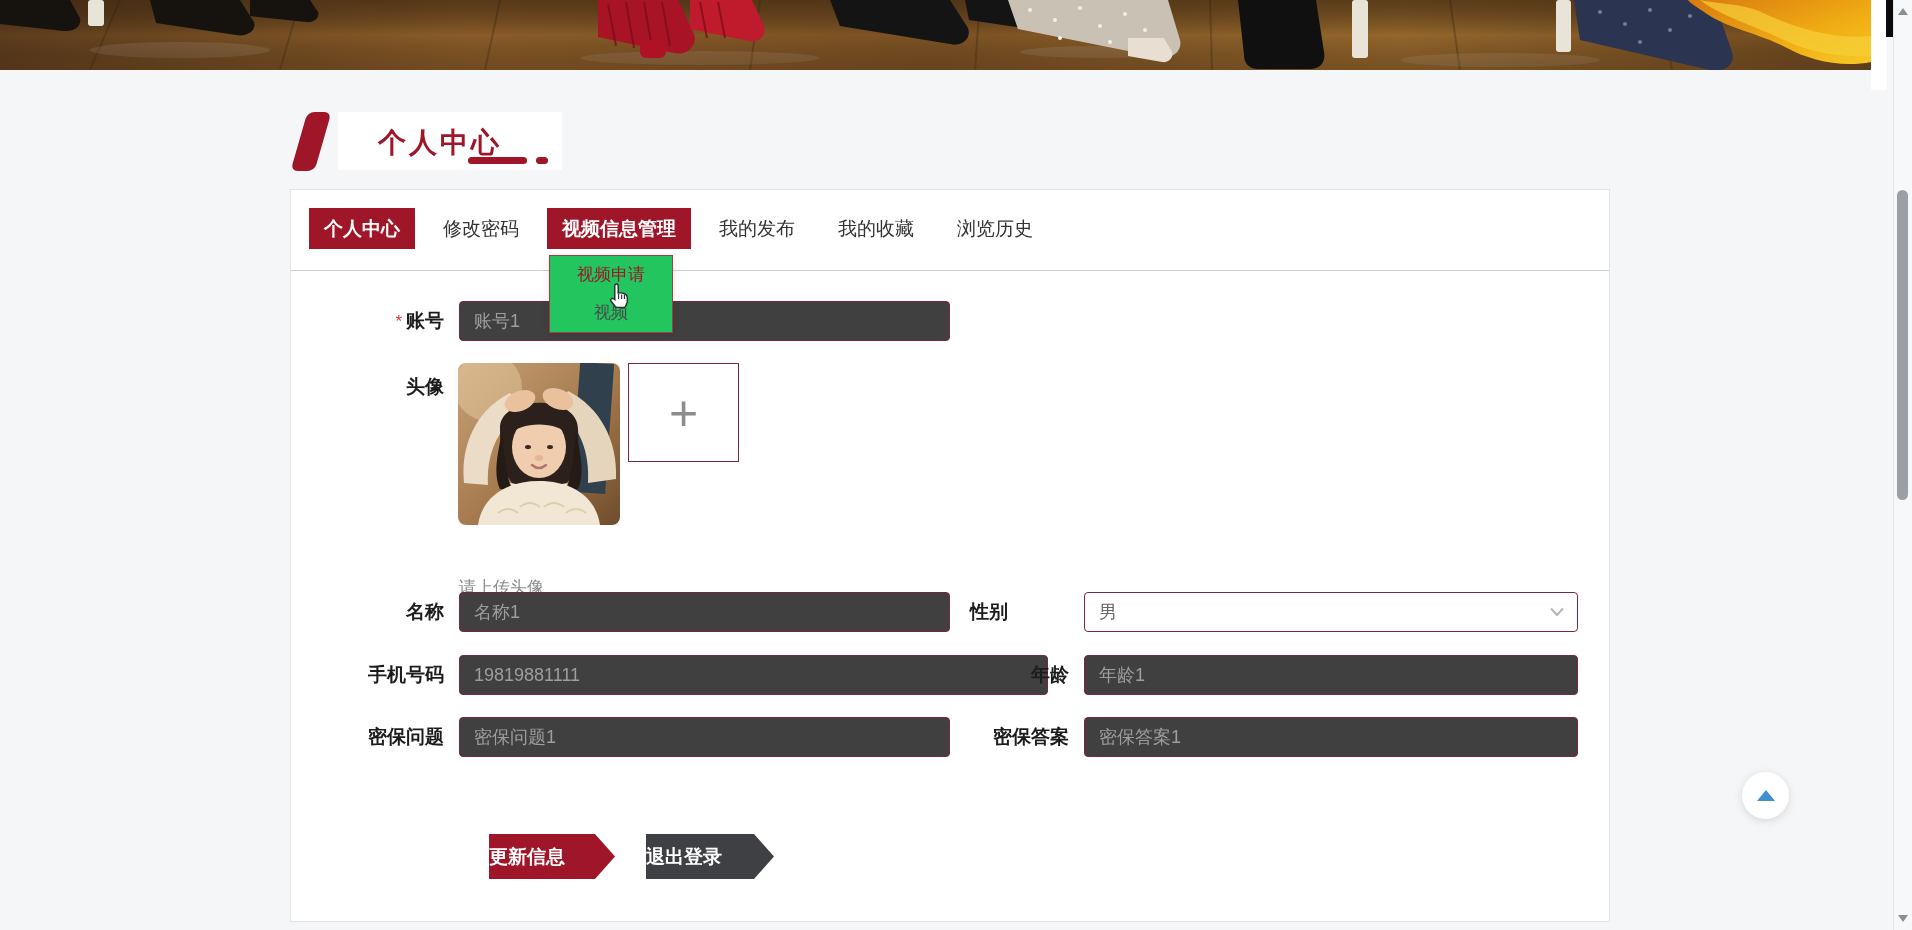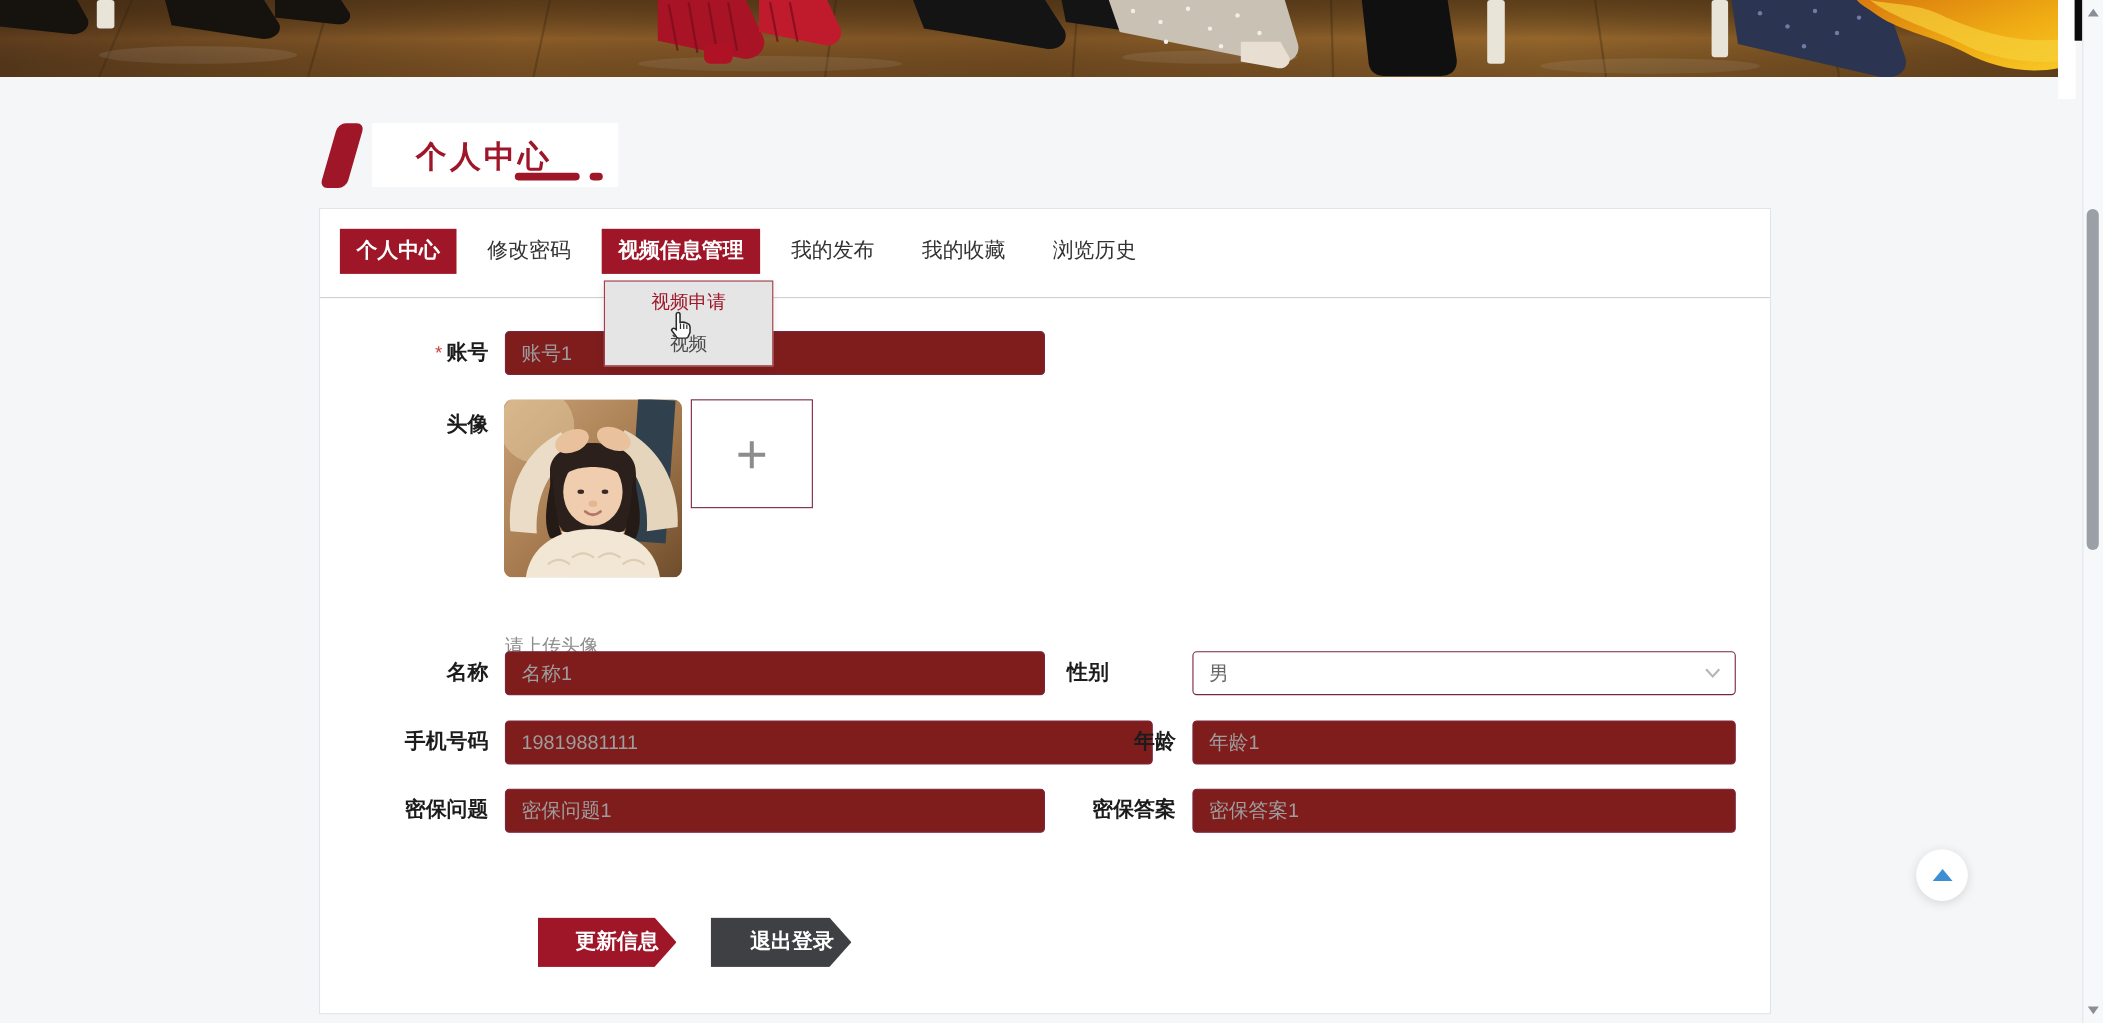--- a/index.html
+++ b/index.html
@@ -28,39 +28,39 @@
 
   
   .card { position:absolute; left:290px; top:189px; width:1320px; height:733px; background:#ffffff; border:1px solid #e3e4e8; }
 
   
   .tabbar { position:absolute; left:0; top:0; width:100%; height:81px; border-bottom:1px solid #cfd0d4; display:flex; align-items:flex-start; padding:18px 0 0 18px; }
   .tab { height:41px; line-height:41px; padding:0 15px; font-size:19px; color:#333333; margin-right:13px; white-space:nowrap; cursor:pointer; }
   .tab.active { background:#9e1628; color:#ffffff; font-weight:bold; }
 
   
-  .dropdown { position:absolute; left:258px; top:65px; width:154px; background:#e5e5e5; border:1px solid #a43b47; box-shadow:0 2px 8px rgba(0,0,0,0.10); z-index:6; text-align:center; }
+  .dropdown { position:absolute; left:258px; top:65px; width:124px; background:#22c55e; border:1px solid #a43b47; box-shadow:0 2px 8px rgba(0,0,0,0.10); z-index:6; text-align:center; }
   .dd-item { height:38px; line-height:38px; font-size:17px; color:#4a4a4a; cursor:pointer; }
   .dd-item.hl { color:#9e1628; }
   .cursor-icon { position:absolute; left:58px; top:26px; width:24px; height:26px; z-index:7; pointer-events:none; }
 
   
   .flabel { position:absolute; width:160px; text-align:right; font-size:19px; font-weight:bold; color:#1c1c1c; line-height:40px; white-space:nowrap; }
   .req { color:#d23a3a; font-size:17px; margin-right:4px; font-weight:normal; }
-  .finput { position:absolute; height:40px; border:1px solid #7a2640; border-radius:4px; background:#7f1d1d; padding:0 14px; font-size:18px; color:#9e9e9e; font-family:"Liberation Sans", sans-serif; outline:none; }
+  .finput { position:absolute; height:40px; border:1px solid #7a2640; border-radius:4px; background:#404040; padding:0 14px; font-size:18px; color:#9e9e9e; font-family:"Liberation Sans", sans-serif; outline:none; }
   .fselect { position:absolute; height:40px; border:1px solid #7a2640; border-radius:4px; background:#ffffff; padding:0 14px; font-size:18px; color:#666666; line-height:38px; cursor:pointer; }
   .chevron { position:absolute; right:13px; top:14px; }
 
   .avatar-img { position:absolute; left:167px; top:173px; width:162px; height:162px; border-radius:8px; overflow:hidden; cursor:pointer; }
   .plus-box { position:absolute; left:337px; top:173px; width:111px; height:99px; border:1px solid #7a2640; background:#ffffff; display:flex; align-items:center; justify-content:center; cursor:pointer; }
   .plus-glyph { font-size:50px; font-weight:200; color:#8c8c8c; line-height:1; }
   .avatar-hint { position:absolute; left:168px; top:352px; font-size:17px; color:#8c8c8c;margin-top:34px; }
 
   
-  .btn { position:absolute; height:45px; line-height:45px; color:#ffffff; font-size:19px; font-weight:bold; text-align:right; padding-right:16px; cursor:pointer; clip-path:polygon(0 0, calc(100% - 20px) 0, 100% 50%, calc(100% - 20px) 100%, 0 100%); }
+  .btn { position:absolute; height:45px; line-height:45px; color:#ffffff; font-size:19px; font-weight:bold; text-align:left; padding-right:16px; cursor:pointer; clip-path:polygon(0 0, calc(100% - 20px) 0, 100% 50%, calc(100% - 20px) 100%, 0 100%); }
   .btn-update { left:198px; top:644px; width:126px; background:#9e1628; }
   .btn-logout { left:343px; top:644px; width:128px; background:#3f4043;margin-left:12px; }
 
   
   .scrolltop { position:absolute; left:1742px; top:772px; width:47px; height:47px; border-radius:50%; background:#ffffff; box-shadow:0 2px 10px rgba(0,0,0,0.13); display:flex; align-items:center; justify-content:center; cursor:pointer; }
   .tri-up { width:0; height:0; border-left:9px solid transparent; border-right:9px solid transparent; border-bottom:11px solid #3d8fd1; }
 </style>
 </head>
 <body>
 

